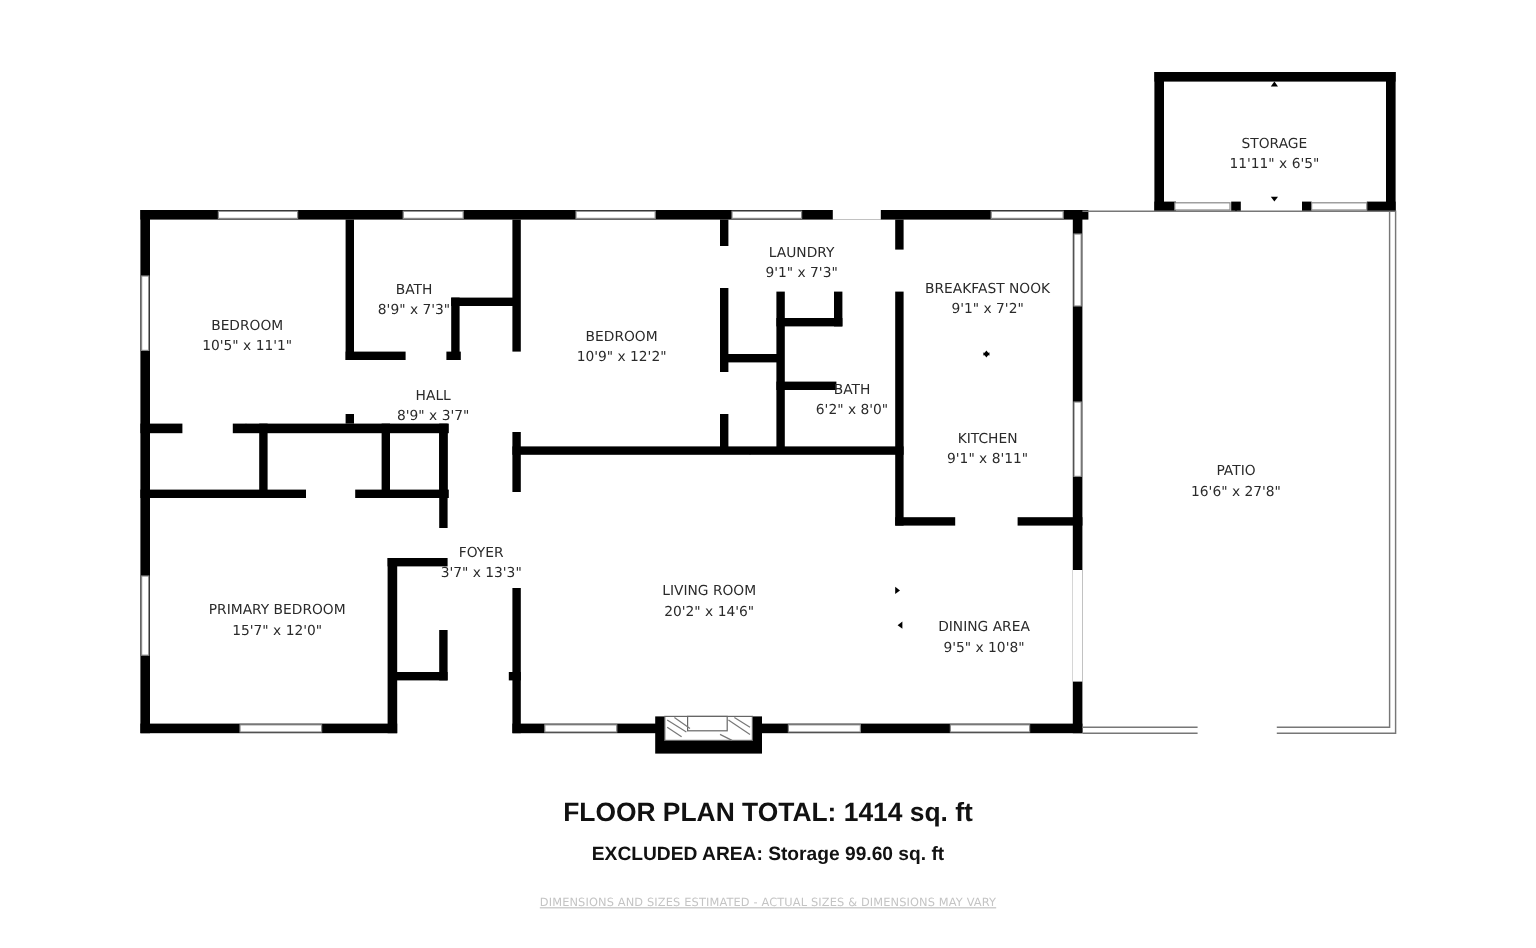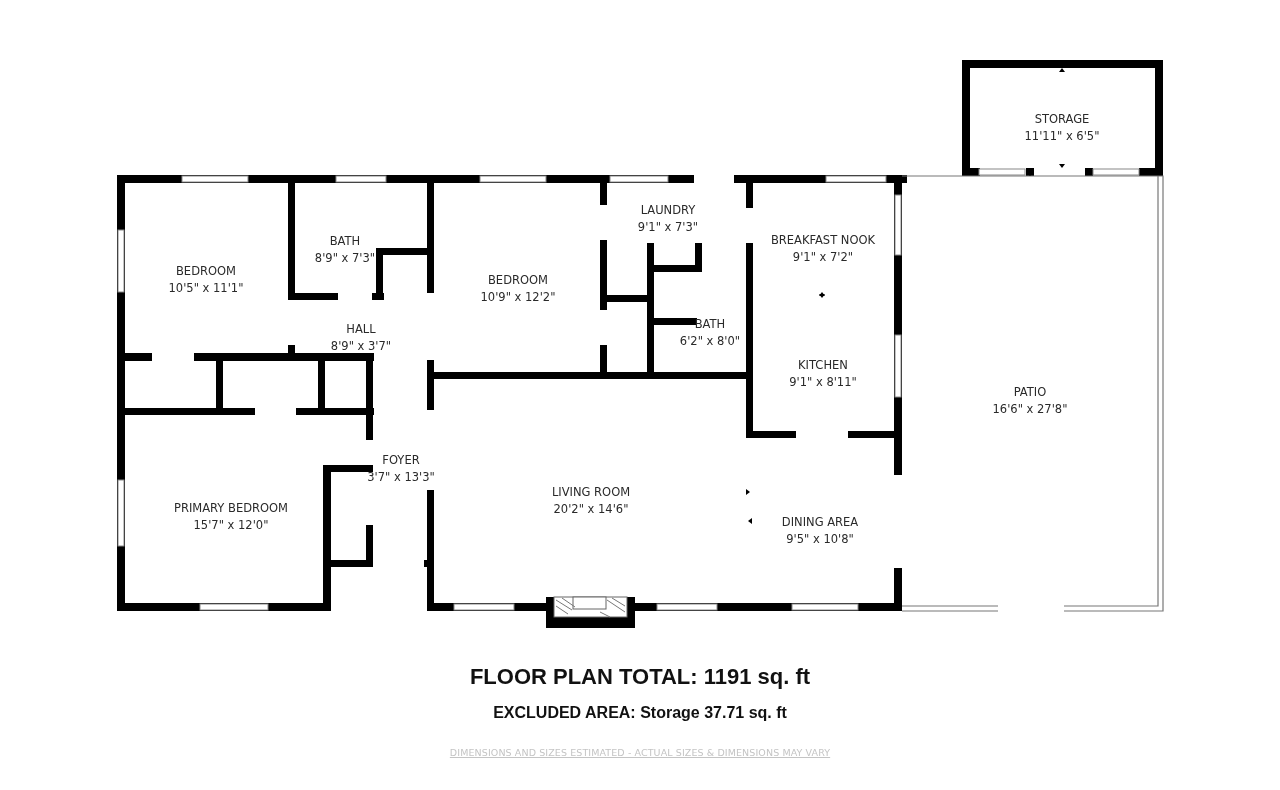--- a/index.html
+++ b/index.html
@@ -186,15 +186,15 @@
       <text class="room-name" x="591" y="496">LIVING ROOM</text>
       <text class="room-dim" x="591" y="513">20'2" x 14'6"</text>
     </g>
     <g>
       <text class="room-name" x="820" y="526">DINING AREA</text>
       <text class="room-dim" x="820" y="543">9'5" x 10'8"</text>
     </g>
   </g>
 </svg>
 
-<div class="footer-total">FLOOR PLAN TOTAL: 1191 sq. ft</div>
-<div class="footer-excl">EXCLUDED AREA: Storage 37.71 sq. ft</div>
+<div class="footer-total">FLOOR PLAN TOTAL: 1414 sq. ft</div>
+<div class="footer-excl">EXCLUDED AREA: Storage 99.60 sq. ft</div>
 <div class="footer-note">DIMENSIONS AND SIZES ESTIMATED - ACTUAL SIZES &amp; DIMENSIONS MAY VARY</div>
 
 </body></html>

